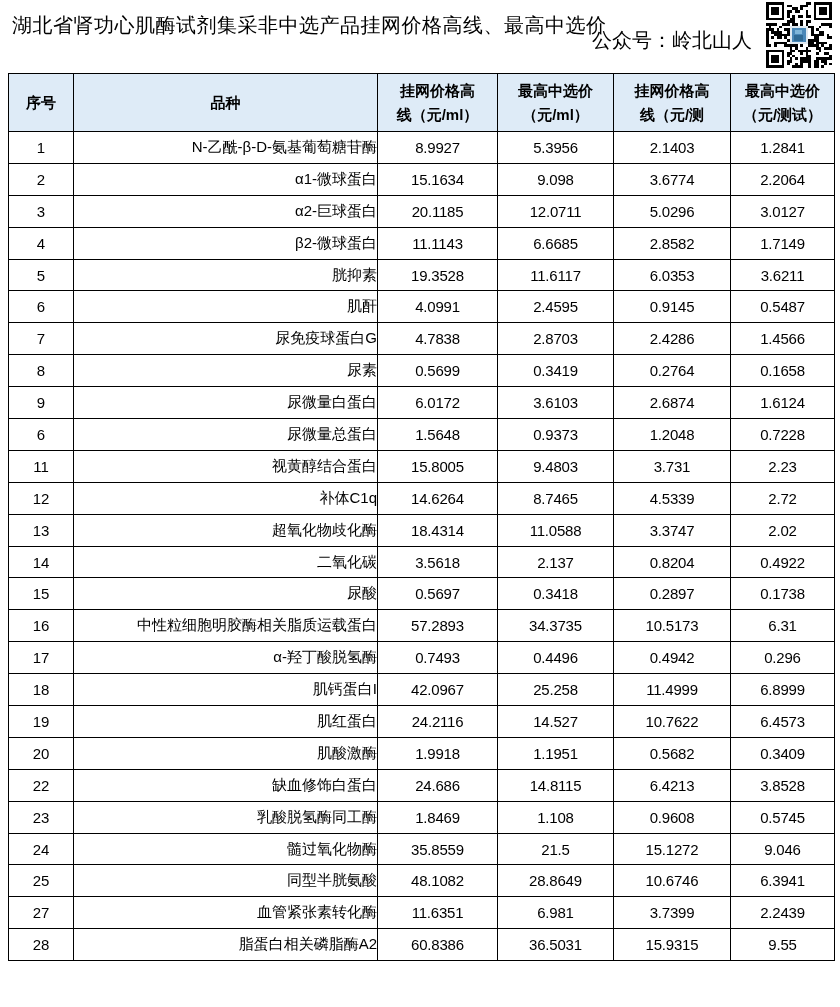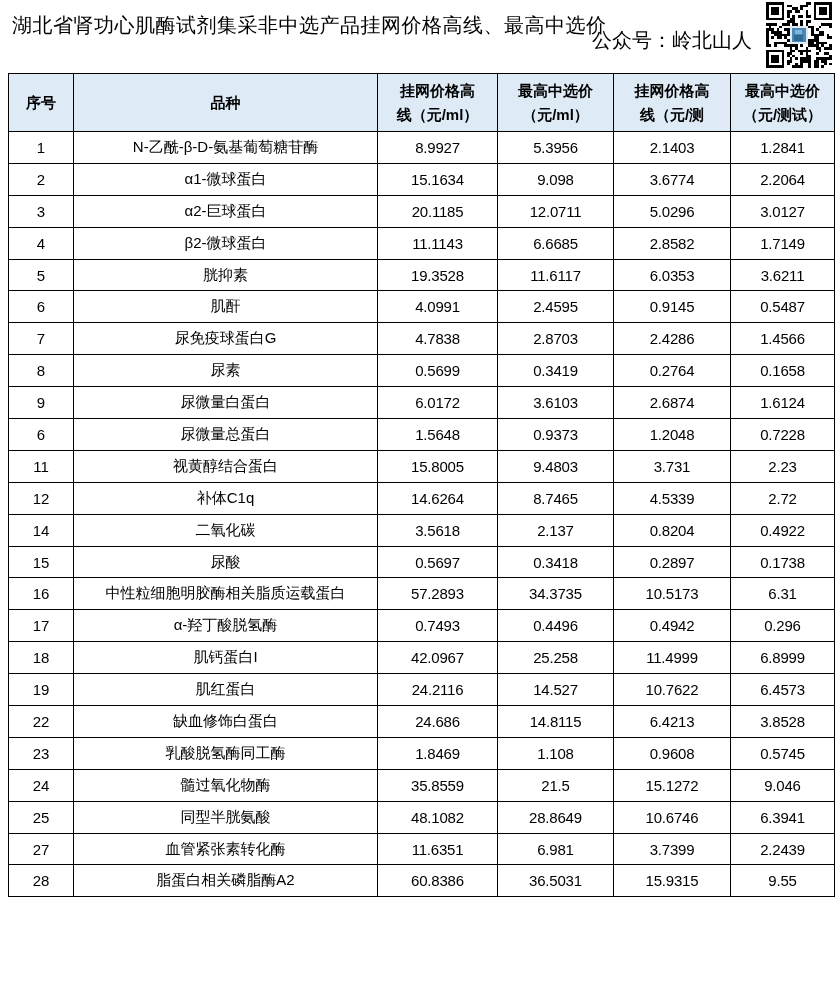--- a/index.html
+++ b/index.html
@@ -42,21 +42,21 @@
     white-space:pre-line;
     line-height:1.55;
     padding:0 2px;
   }
   table.price-table td{
     height:30.9px;
     font-size:15px;
     padding:0;
   }
   td.cell-index{text-align:center;}
-  td.cell-product{text-align:center;padding-left:6px;white-space:nowrap;}
+  td.cell-product{text-align:right;padding-left:6px;white-space:nowrap;}
   td.cell-num{text-align:center;font-size:15.5px;letter-spacing:-0.2px;}
 </style>
 </head>
 <body>
 
 <div class="top-bar">
   <div class="page-title">湖北省肾功心肌酶试剂集采非中选产品挂网价格高线、最高中选价</div>
   <div class="account-label">公众号：岭北山人</div>
   <div class="qr-wrap">
     <svg id="qr-svg" viewBox="0 0 25 25" shape-rendering="crispEdges" aria-hidden="true">
@@ -382,20 +382,28 @@
       </tr>
       <tr>
         <td class="cell-index">12</td>
         <td class="cell-product">补体C1q</td>
         <td class="cell-num">14.6264</td>
         <td class="cell-num">8.7465</td>
         <td class="cell-num">4.5339</td>
         <td class="cell-num">2.72</td>
       </tr>
       <tr>
+        <td class="cell-index">13</td>
+        <td class="cell-product">超氧化物歧化酶</td>
+        <td class="cell-num">18.4314</td>
+        <td class="cell-num">11.0588</td>
+        <td class="cell-num">3.3747</td>
+        <td class="cell-num">2.02</td>
+      </tr>
+      <tr>
         <td class="cell-index">14</td>
         <td class="cell-product">二氧化碳</td>
         <td class="cell-num">3.5618</td>
         <td class="cell-num">2.137</td>
         <td class="cell-num">0.8204</td>
         <td class="cell-num">0.4922</td>
       </tr>
       <tr>
         <td class="cell-index">15</td>
         <td class="cell-product">尿酸</td>
@@ -430,20 +438,28 @@
       </tr>
       <tr>
         <td class="cell-index">19</td>
         <td class="cell-product">肌红蛋白</td>
         <td class="cell-num">24.2116</td>
         <td class="cell-num">14.527</td>
         <td class="cell-num">10.7622</td>
         <td class="cell-num">6.4573</td>
       </tr>
       <tr>
+        <td class="cell-index">20</td>
+        <td class="cell-product">肌酸激酶</td>
+        <td class="cell-num">1.9918</td>
+        <td class="cell-num">1.1951</td>
+        <td class="cell-num">0.5682</td>
+        <td class="cell-num">0.3409</td>
+      </tr>
+      <tr>
         <td class="cell-index">22</td>
         <td class="cell-product">缺血修饰白蛋白</td>
         <td class="cell-num">24.686</td>
         <td class="cell-num">14.8115</td>
         <td class="cell-num">6.4213</td>
         <td class="cell-num">3.8528</td>
       </tr>
       <tr>
         <td class="cell-index">23</td>
         <td class="cell-product">乳酸脱氢酶同工酶</td>

